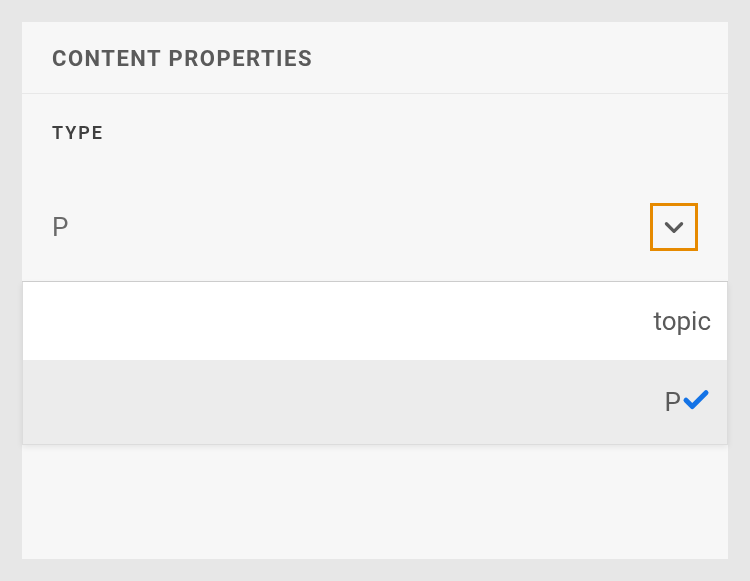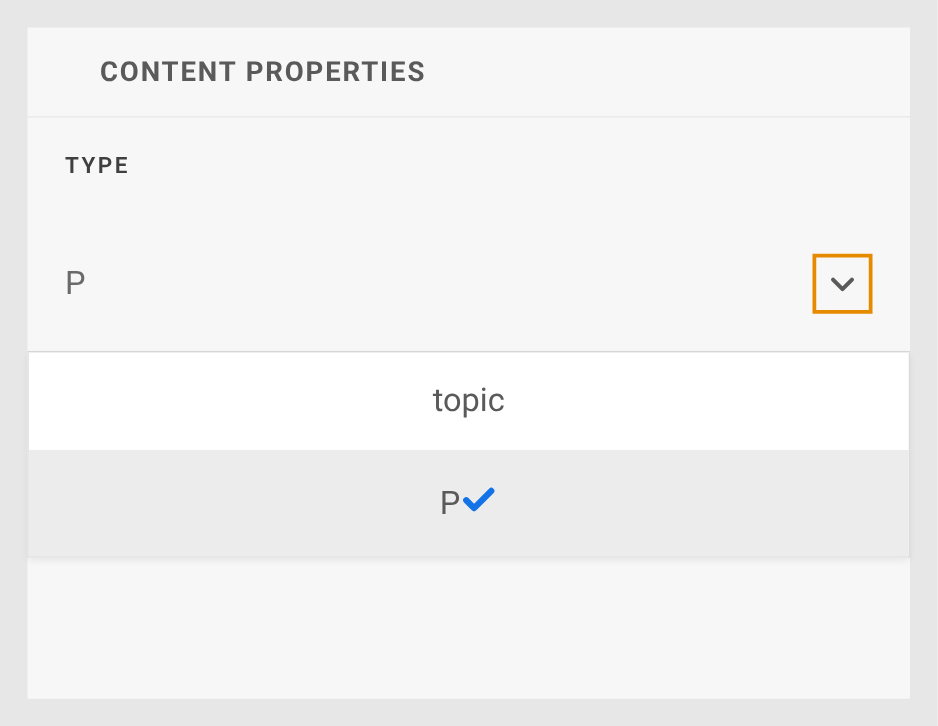--- a/index.html
+++ b/index.html
@@ -22,21 +22,20 @@
     }
     .panel-header {
       padding: 24px 30px 22px 30px;
       border-bottom: 1px solid #e8e8e8;
     }
     .panel-title {
       font-size: 22px;
       font-weight: 700;
       color: #5a5a5a;
       letter-spacing: 1.5px;
-      margin-left: 28px;
     }
     .section-label {
       padding: 28px 30px 0 30px;
       font-size: 18px;
       font-weight: 600;
       color: #404040;
       letter-spacing: 2px;
     }
     .dropdown-selected {
       padding: 60px 30px 30px 30px;
@@ -69,21 +68,21 @@
       border: 1px solid #dcdcdc;
       border-top: none;
       box-shadow: 0 2px 6px rgba(0,0,0,0.08);
     }
     .dropdown-option {
       padding: 24px 16px;
       font-size: 26px;
       color: #5a5a5a;
       display: flex;
       align-items: center;
-      justify-content: center;
+      justify-content: flex-end;
       cursor: pointer;
     }
     .dropdown-option.selected {
       background: #ececec;
     }
     .check-icon svg {
       width: 30px;
       height: 30px;
     }
   </style>

